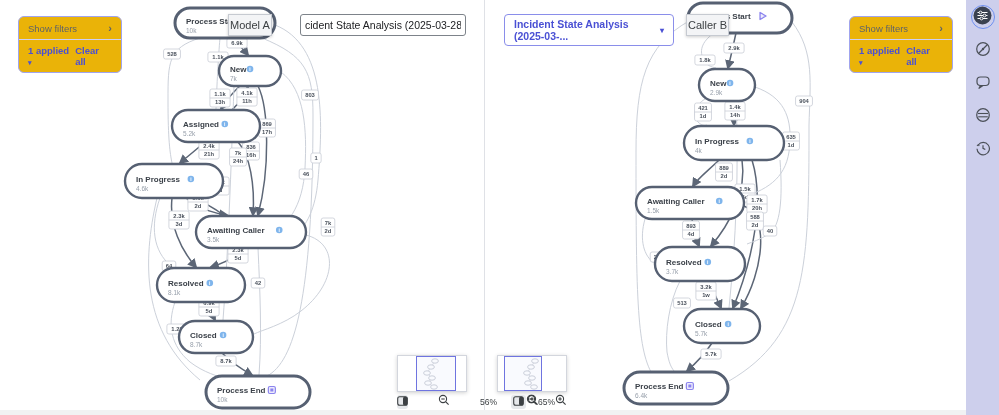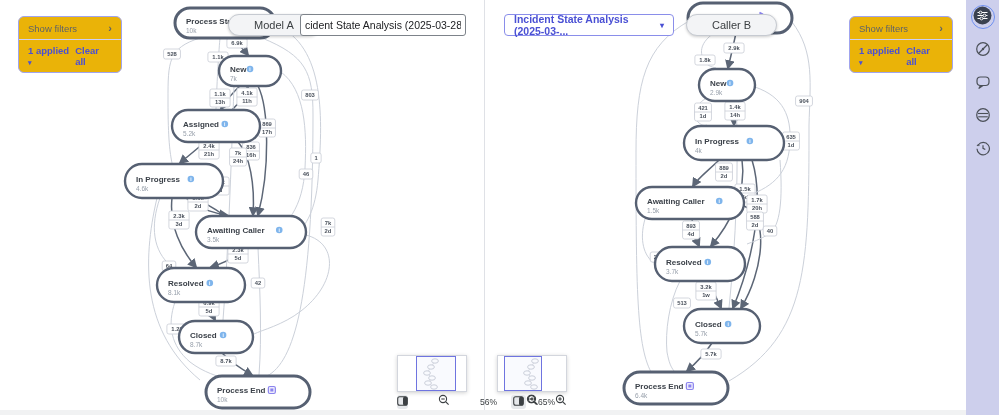--- a/index.html
+++ b/index.html
@@ -15,27 +15,27 @@
 
   .filter-card { position:absolute; width:104px; background:#eab308; border:1px solid #a0a4ee; border-radius:6px; font-size:9.5px; z-index:5; }
   .filter-row1 { display:flex; justify-content:space-between; align-items:center; padding:5px 9px; color:#5f6368; cursor:pointer; }
   .filter-chevron { color:#5f6368; font-size:11px; font-weight:bold; }
   .filter-div { border-top:1px solid #cdcff5; }
   .filter-row2 { display:flex; justify-content:space-between; align-items:center; padding:5px 9px; }
   .applied { color:#4a50d4; font-weight:bold; cursor:pointer; }
   .applied .caret { font-size:7px; }
   .clear-all { color:#4a50d4; font-weight:bold; cursor:pointer; }
 
-  .model-tab { position:absolute; height:22px; padding:0 25px; background:#f3f4f6; border:1px solid #c6cad1; border-radius:11px; display:flex; align-items:center; font-size:11px; color:#3c4043; box-shadow:0 1px 3px rgba(0,0,0,.2); z-index:6; cursor:grab; }
+  .model-tab { position:absolute; height:22px; padding:0 1px; background:#f3f4f6; border:1px solid #c6cad1; border-radius:0; display:flex; align-items:center; font-size:11px; color:#3c4043; box-shadow:0 1px 3px rgba(0,0,0,.2); z-index:6; cursor:grab; }
   #tabA { left:228px; top:14px; }
   #tabB { left:686px; top:14px; }
 
   #titleInput { position:absolute; left:300px; top:14px; width:166px; height:22px; border:1px solid #7d838a; border-radius:3px; font-size:10.5px; padding:0 4px; color:#202124; font-family:"Liberation Sans", sans-serif; z-index:6; }
 
-  #modelBSelect { position:absolute; left:504px; top:14px; width:170px; height:22px; background:#fff; border:1px solid #8a8eea; border-radius:4px; display:flex; justify-content:space-between; align-items:center; padding:0 9px; color:#4a50d4; font-size:10.5px; font-weight:bold; z-index:6; cursor:pointer; }
+  #modelBSelect { position:absolute; left:504px; top:14px; width:170px; height:32px; background:#fff; border:1px solid #8a8eea; border-radius:4px; display:flex; justify-content:space-between; align-items:center; padding:0 9px; color:#4a50d4; font-size:10.5px; font-weight:bold; z-index:6; cursor:pointer; }
   #modelBSelect .caret { font-size:8px; }
 
   .toolbar { position:absolute; right:0; top:0; width:33px; height:415px; background:#cdcfec; display:flex; flex-direction:column; align-items:center; padding-top:5px; gap:9px; z-index:7; }
   .tb-btn { width:24px; height:24px; border:none; background:transparent; display:flex; align-items:center; justify-content:center; cursor:pointer; border-radius:50%; }
   .tb-btn.active { border:1.5px solid #6e8ff0; }
 
   .minimap { position:absolute; top:355px; width:70px; height:37px; background:#fff; border:1px solid #d3d6dd; box-shadow:0 1px 4px rgba(0,0,0,.18); z-index:5; }
   #mini1 { left:397px; } #mini2 { left:497px; }
   .viewport { position:absolute; top:0; height:35px; border:1.5px solid #6f74e0; background:rgba(111,116,224,.04); cursor:move; }
   .mini-controls { position:absolute; top:394px; width:70px; height:15px; display:flex; align-items:center; justify-content:space-between; z-index:5; }

